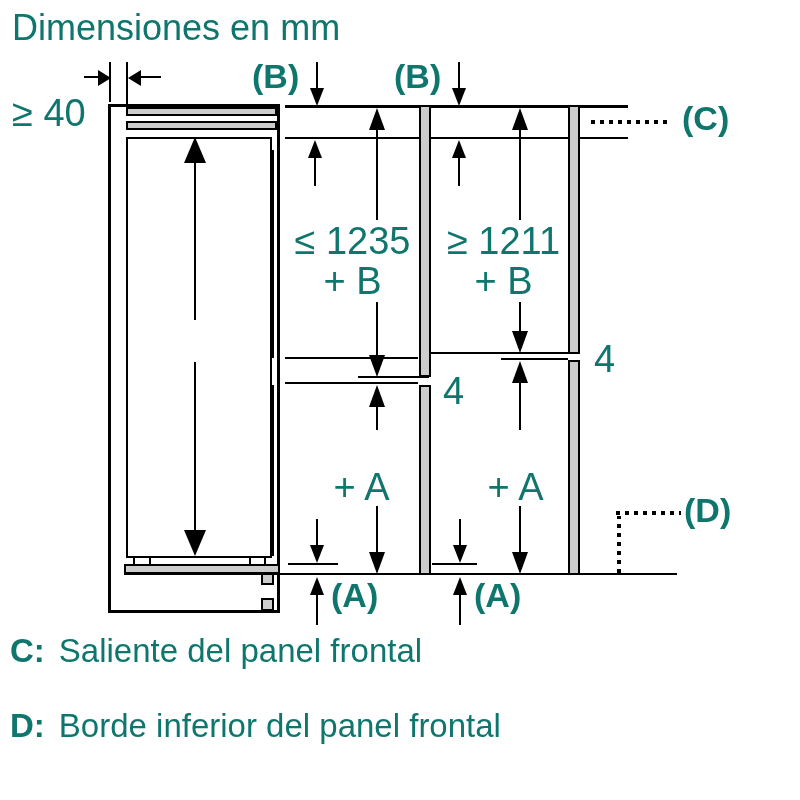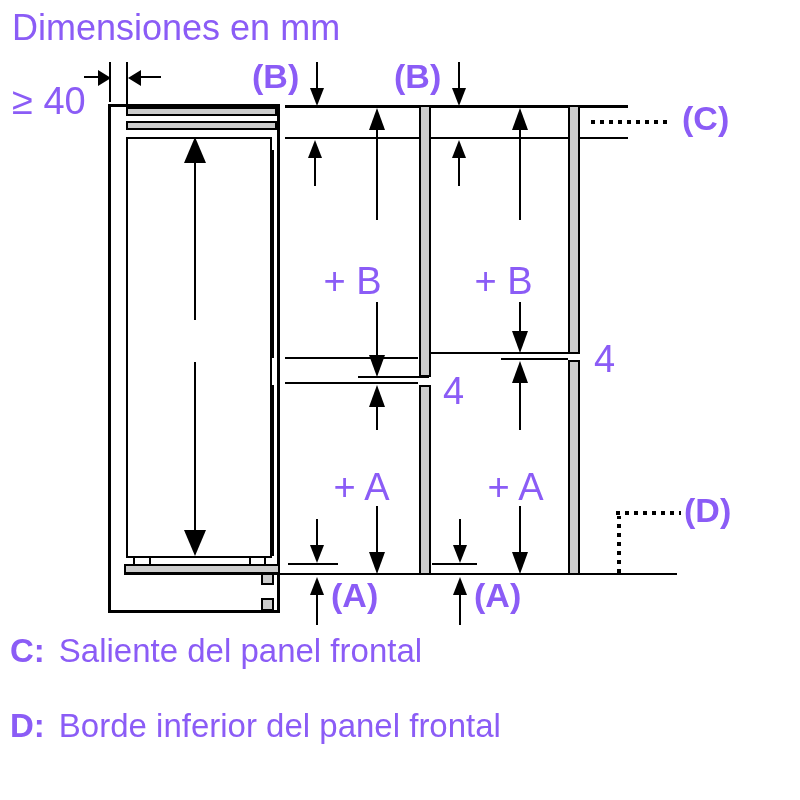--- a/index.html
+++ b/index.html
@@ -1,17 +1,17 @@
 <!DOCTYPE html>
 <html><head>
 <meta charset="utf-8">
 <style>
   html,body{margin:0;padding:0;background:#fff;}
   #canvas{position:relative;width:784px;height:800px;background:#ffffff;overflow:hidden;
-          font-family:"Liberation Sans","DejaVu Sans",sans-serif;color:#8b5cf6;text-decoration:underline;}
+          font-family:"Liberation Sans","DejaVu Sans",sans-serif;color:#0f766e;text-decoration:underline;}
   .abs{position:absolute;}
   .hline{position:absolute;background:#000;height:2px;}
   .vline{position:absolute;background:#000;width:2px;}
   .gray{background:#cccccc;border:2px solid #000;box-sizing:border-box;position:absolute;}
   .whitebox{background:#fff;border:2px solid #000;box-sizing:border-box;position:absolute;}
   
   .ah{position:absolute;width:0;height:0;}
   .up-big{border-left:8px solid transparent;border-right:8px solid transparent;border-bottom:22px solid #000;}
   .dn-big{border-left:8px solid transparent;border-right:8px solid transparent;border-top:22px solid #000;}
   .up-huge{border-left:11px solid transparent;border-right:11px solid transparent;border-bottom:26px solid #000;}
@@ -56,21 +56,21 @@
   <div class="vline" style="left:194px;top:163px;height:157px;"></div>
   <div class="vline" style="left:194px;top:362px;height:170px;"></div>
   <div class="ah dn-huge" style="left:184px;top:530px;"></div>
 
   <div class="vline" style="left:109px;top:62px;height:40px;"></div>
   <div class="vline" style="left:126px;top:62px;height:44px;"></div>
   <div class="hline" style="left:84px;top:76px;width:16px;"></div>
   <div class="ah rt-sm" style="left:98px;top:70px;"></div>
   <div class="ah lt-sm" style="left:128px;top:70px;"></div>
   <div class="hline" style="left:139px;top:76px;width:22px;"></div>
-  <div class="abs dim" style="left:12px;top:82px;">≥ 40</div>
+  <div class="abs dim" style="left:12px;top:94px;">≥ 40</div>
 
   <div class="hline" style="left:285px;top:105px;width:343px;height:3px;"></div>
   <div class="hline" style="left:285px;top:137px;width:343px;"></div>
   <div class="dot-h" style="left:591px;top:120px;width:81px;"></div>
   <div class="abs reflabel" style="left:682px;top:100px;">(C)</div>
 
   <div class="abs reflabel" style="left:252px;top:58px;">(B)</div>
   <div class="vline" style="left:316px;top:62px;height:28px;"></div>
   <div class="ah dn-sm" style="left:310px;top:88px;"></div>
   <div class="ah up-sm" style="left:308px;top:140px;"></div>
@@ -82,37 +82,39 @@
   <div class="ah up-sm" style="left:452px;top:140px;"></div>
   <div class="vline" style="left:458px;top:158px;height:28px;"></div>
 
   <div class="gray" style="left: 419px; top: 105px; width: 12px; height: 272px; background-color: rgb(204, 204, 204);"></div>
   <div class="gray" style="left: 419px; top: 385px; width: 12px; height: 190px; background-color: rgb(204, 204, 204);"></div>
   <div class="gray" style="left: 568px; top: 105px; width: 12px; height: 249px; background-color: rgb(204, 204, 204);"></div>
   <div class="gray" style="left: 568px; top: 360px; width: 12px; height: 215px; background-color: rgb(204, 204, 204);"></div>
 
   <div class="ah up-big" style="left:369px;top:108px;"></div>
   <div class="vline" style="left:376px;top:130px;height:90px;"></div>
+  <div class="abs dim" style="left:290px;top:222px;width:125px;">≤ 1235</div>
   <div class="abs dim" style="left:290px;top:262px;width:125px;">+ B</div>
   <div class="vline" style="left:376px;top:302px;height:53px;"></div>
   <div class="ah dn-big" style="left:369px;top:355px;"></div>
 
   <div class="hline" style="left:285px;top:357px;width:133px;"></div>
   <div class="hline" style="left:358px;top:376px;width:71px;"></div>
   <div class="hline" style="left:285px;top:382px;width:133px;"></div>
   <div class="abs dim" style="left:443px;top:372px;">4</div>
 
   <div class="ah up-big" style="left:369px;top:385px;"></div>
   <div class="vline" style="left:376px;top:407px;height:23px;"></div>
   <div class="abs dim" style="left:299px;top:468px;width:125px;">+ A</div>
   <div class="vline" style="left:376px;top:506px;height:46px;"></div>
   <div class="ah dn-big" style="left:369px;top:552px;"></div>
 
   <div class="ah up-big" style="left:512px;top:108px;"></div>
   <div class="vline" style="left:519px;top:130px;height:90px;"></div>
+  <div class="abs dim" style="left:441px;top:222px;width:125px;">≥ 1211</div>
   <div class="abs dim" style="left:441px;top:262px;width:125px;">+ B</div>
   <div class="vline" style="left:519px;top:302px;height:29px;"></div>
   <div class="ah dn-big" style="left:512px;top:331px;"></div>
 
   <div class="hline" style="left:431px;top:352px;width:137px;"></div>
   <div class="hline" style="left:501px;top:358px;width:67px;"></div>
   <div class="abs dim" style="left:594px;top:340px;">4</div>
 
   <div class="ah up-big" style="left:512px;top:361px;"></div>
   <div class="vline" style="left:519px;top:383px;height:47px;"></div>

